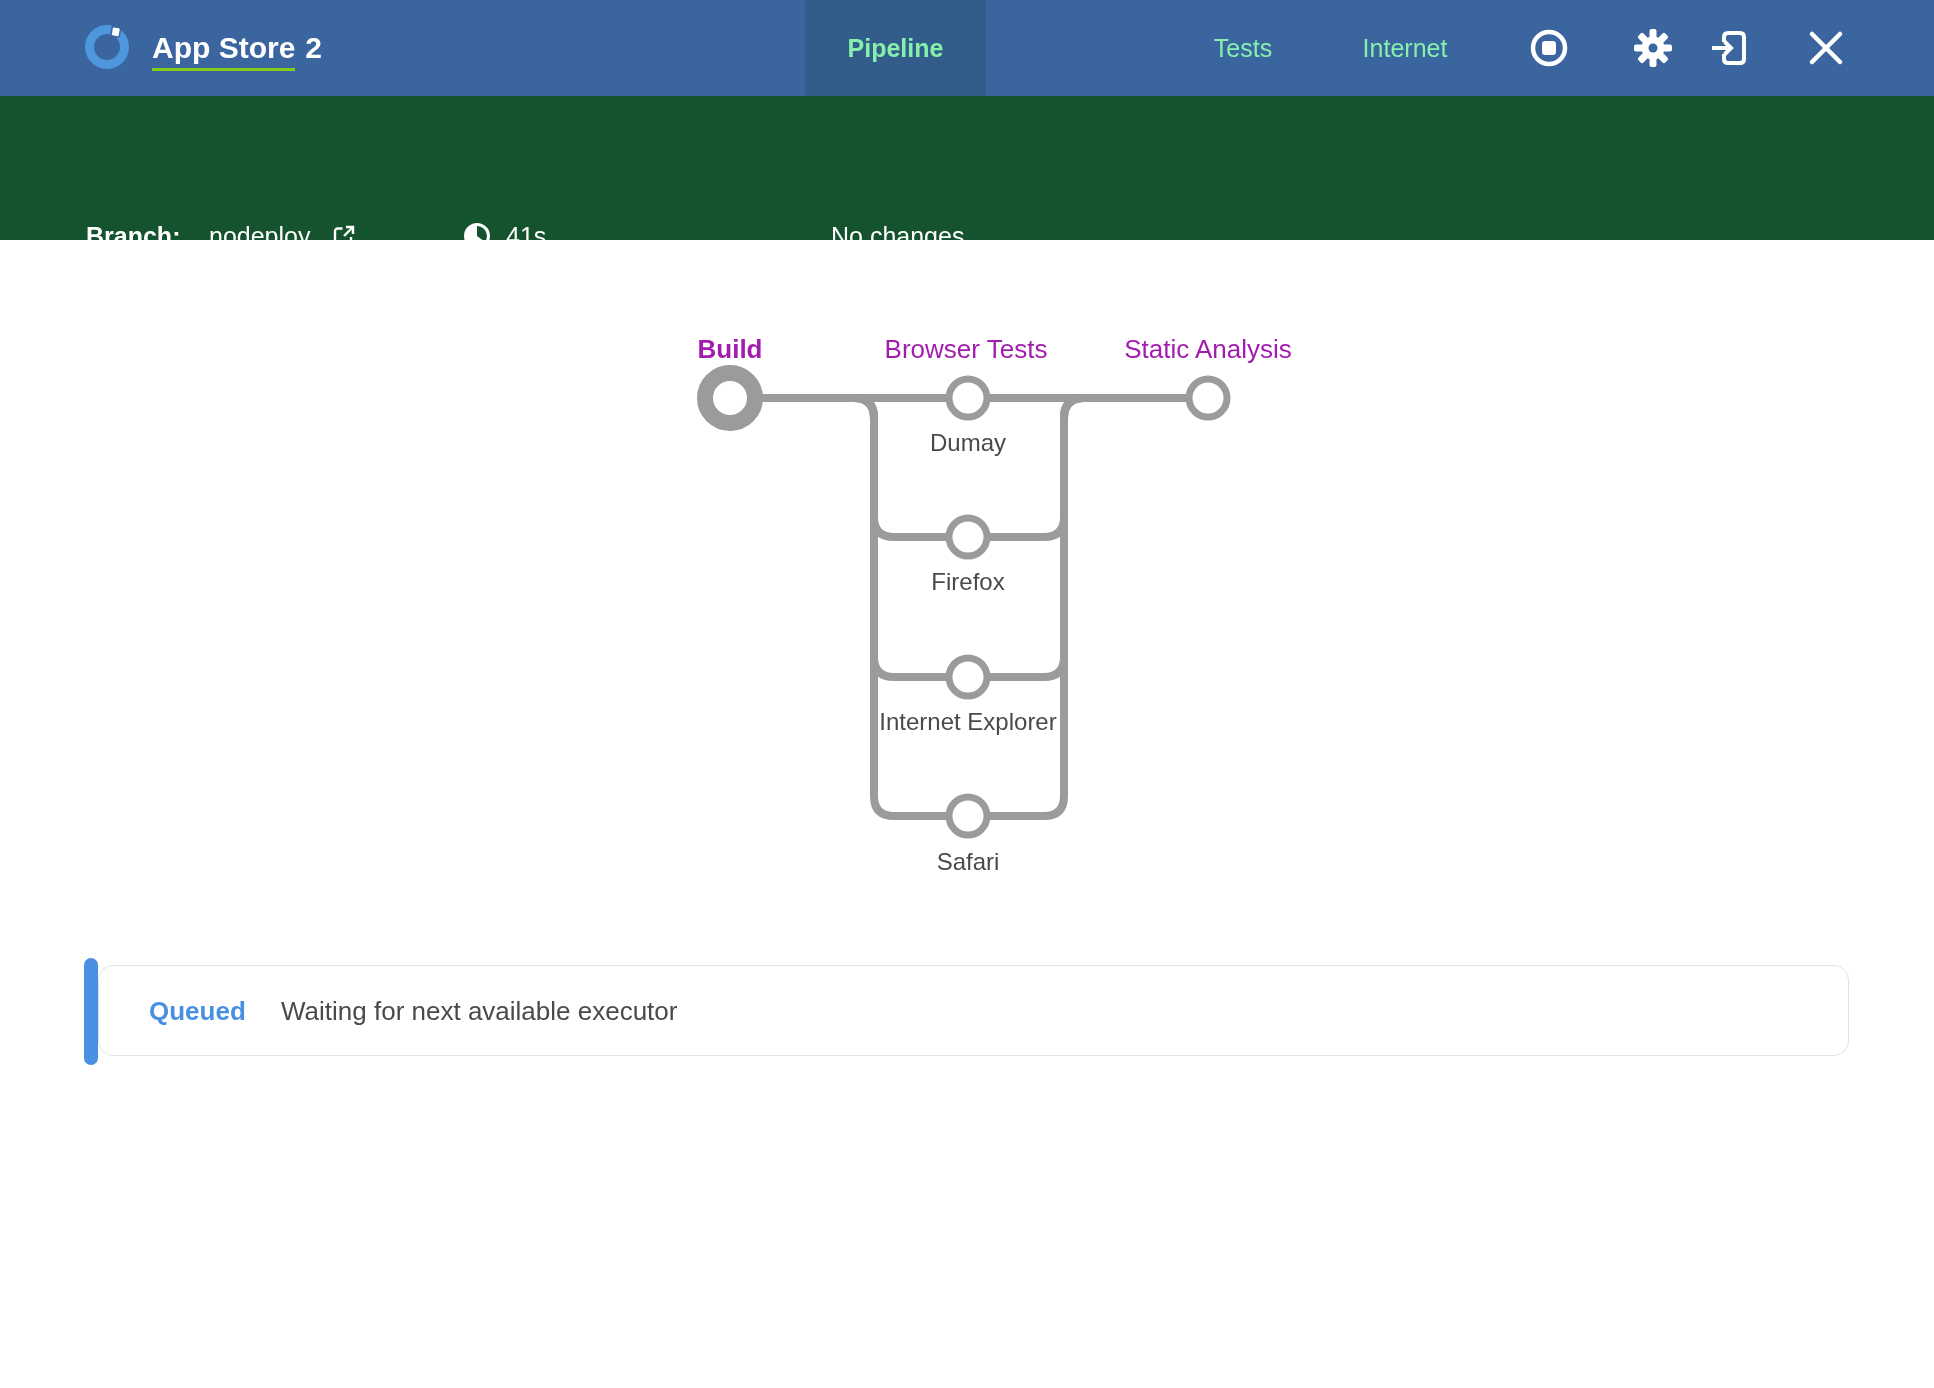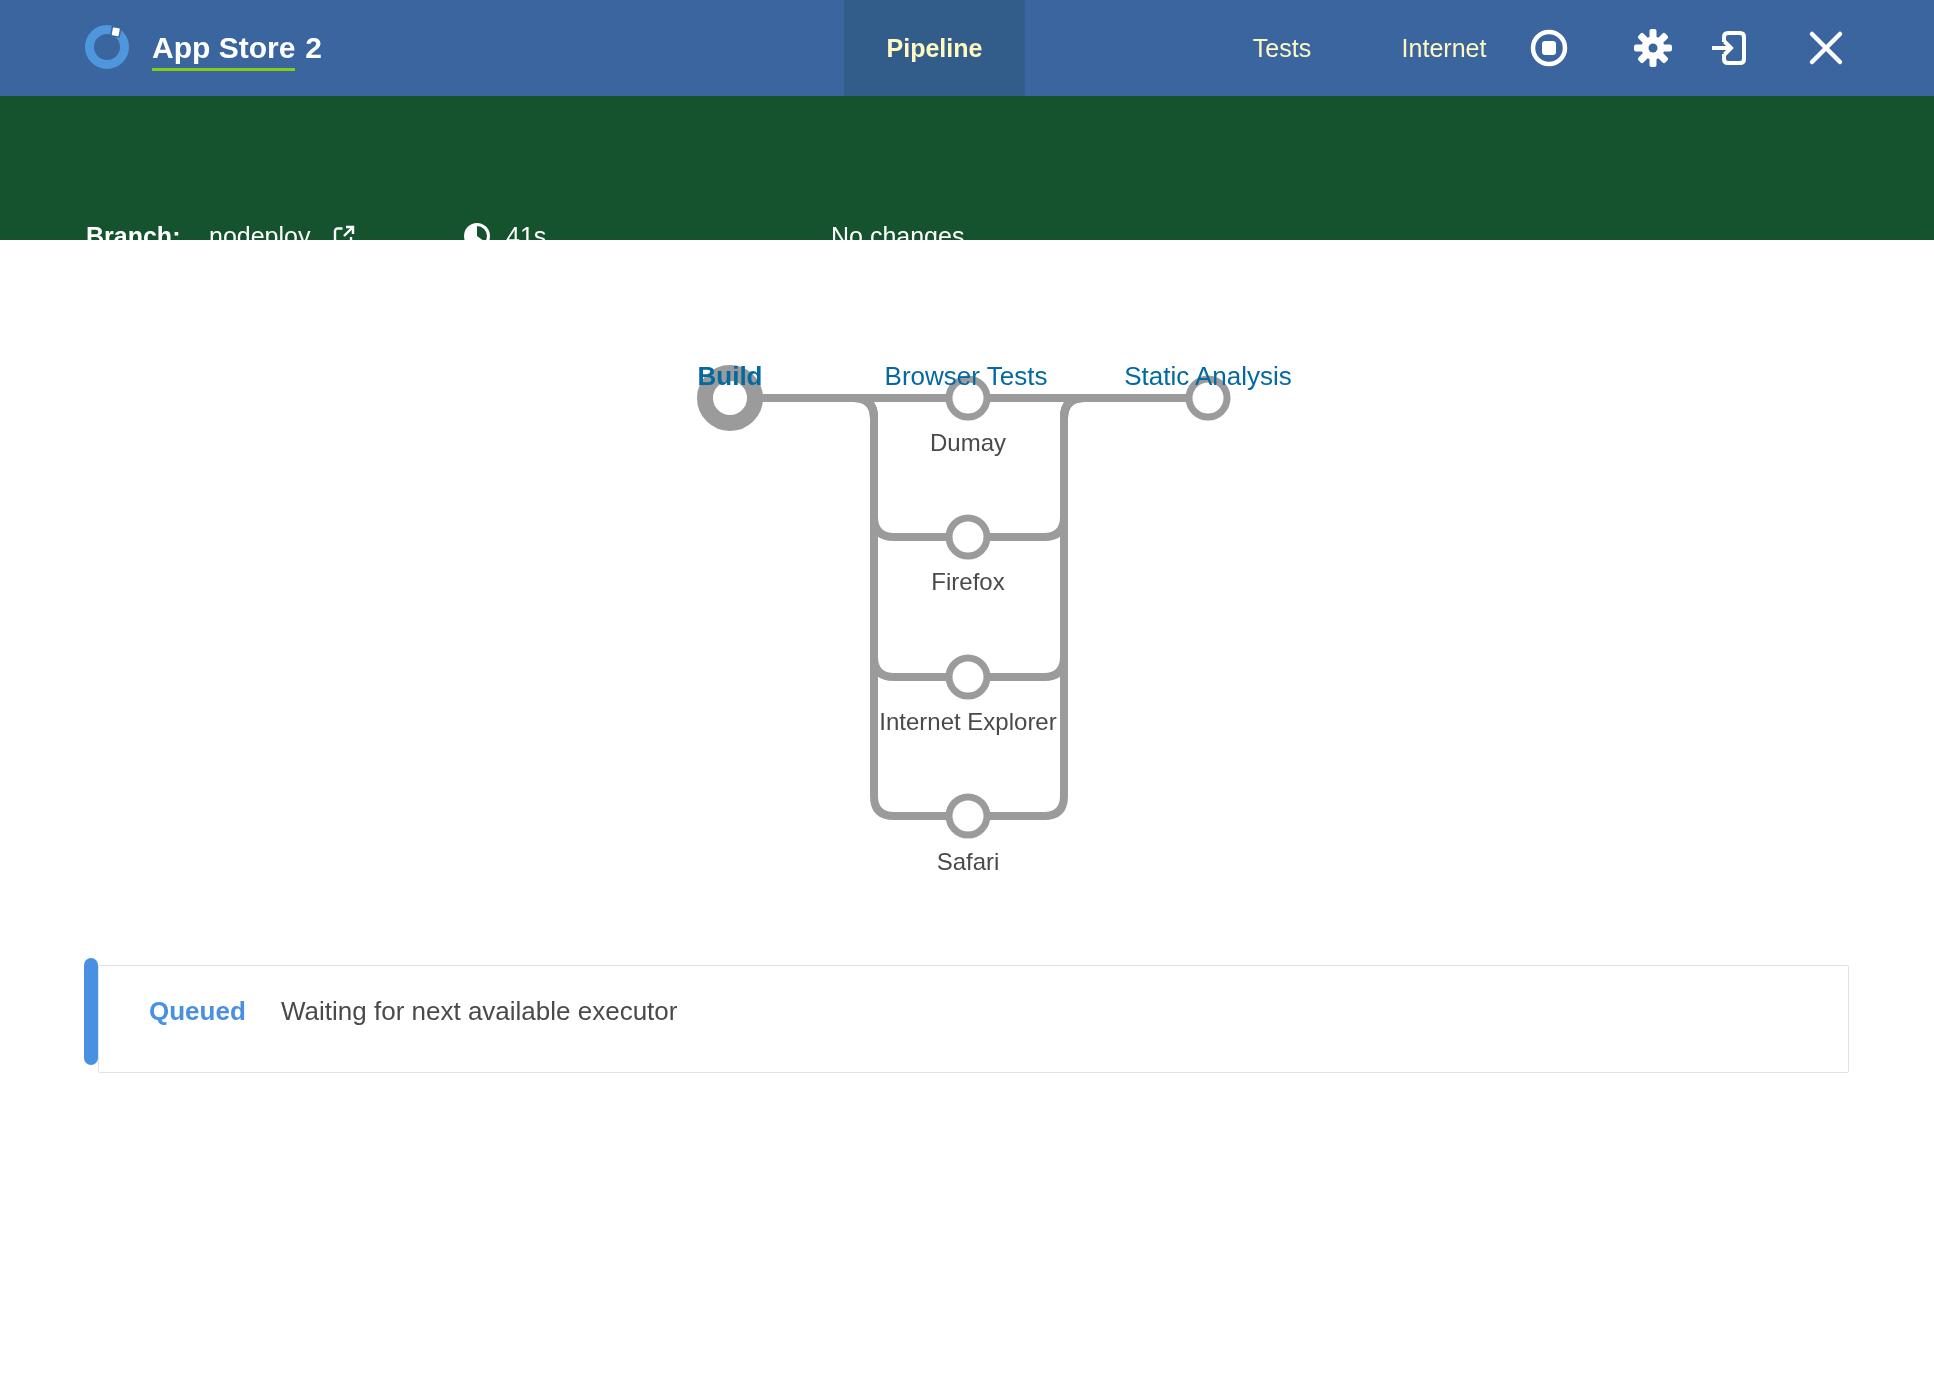--- a/index.html
+++ b/index.html
@@ -18,21 +18,21 @@
   .logo { position:absolute; left:84px; top:24px; width:46px; height:46px; }
   .title {
     position:absolute; left:152px; top:0; height:96px; line-height:96px;
     color:#ffffff; font-size:30px; font-weight:700; white-space:nowrap;
   }
   .title .name { border-bottom:3px solid #84cc16; padding-bottom:4px; }
   .title .run  { margin-left:10px; }
 
   .tab {
     position:absolute; top:0; height:96px; line-height:96px;
-    color:#fef9c3; font-size:25px; text-align:center; cursor:pointer;margin-left:39px;
+    color:#86efac; font-size:25px; text-align:center; cursor:pointer;
   }
   .tab.active { background:#325C89; font-weight:700; }
   .tab-pipeline  { left:805px;  width:181px; }
   .tab-changes   { left:1020px; width:120px; }
   .tab-tests     { left:1193px; width:100px; }
   .tab-artifacts { left:1345px; width:120px; }
 
   .nav-icon { position:absolute; top:26px; width:44px; height:44px; cursor:pointer; }
   .icon-stop     { left:1527px; }
   .icon-settings { left:1631px; }
@@ -51,36 +51,36 @@
   .info-value { position:absolute; left:209px; font-weight:400; }
   .ext-icon   { position:absolute; left:332px; top:3px; width:24px; height:24px; cursor:pointer; }
   .small-ic   { position:absolute; left:462px; top:0px; width:30px; height:30px; }
   .info-time  { position:absolute; left:506px; }
   .info-right { position:absolute; left:831px; }
 
   
   .graph-svg { position:absolute; left:0; top:0; width:1934px; height:1388px; }
   .stage-label {
     position:absolute; transform:translateX(-50%);
-    font-size:26px; line-height:30px; color:#0369a1; white-space:nowrap;margin-top:27px;
+    font-size:26px; line-height:30px; color:#a21caf; white-space:nowrap;
   }
   .stage-label.selected { font-weight:700; }
   .branch-label {
     position:absolute; transform:translateX(-50%);
     font-size:24px; line-height:28px; color:#4A4A4A; white-space:nowrap;
   }
 
   
   .queue-accent {
     position:absolute; left:84px; top:958px; width:14px; height:107px;
     border-radius:7px; background:#4A90E2;
   }
   .queue-box {
-    position:absolute; left:98px; top:965px; width:1751px; height:108px;
-    background:#ffffff; border:1px solid #DFE3E8; border-radius:2px; cursor:pointer;
+    position:absolute; left:98px; top:965px; width:1751px; height:91px;
+    background:#ffffff; border:1px solid #DFE3E8; border-radius:15px; cursor:pointer;
   }
   .queue-label {
     position:absolute; left:50px; top:0; height:91px; line-height:91px;
     color:#4A90E2; font-size:26px; font-weight:600;
   }
   .queue-message {
     position:absolute; left:182px; top:0; height:91px; line-height:91px;
     color:#4A4A4A; font-size:26px; font-weight:400;
   }
 </style>

